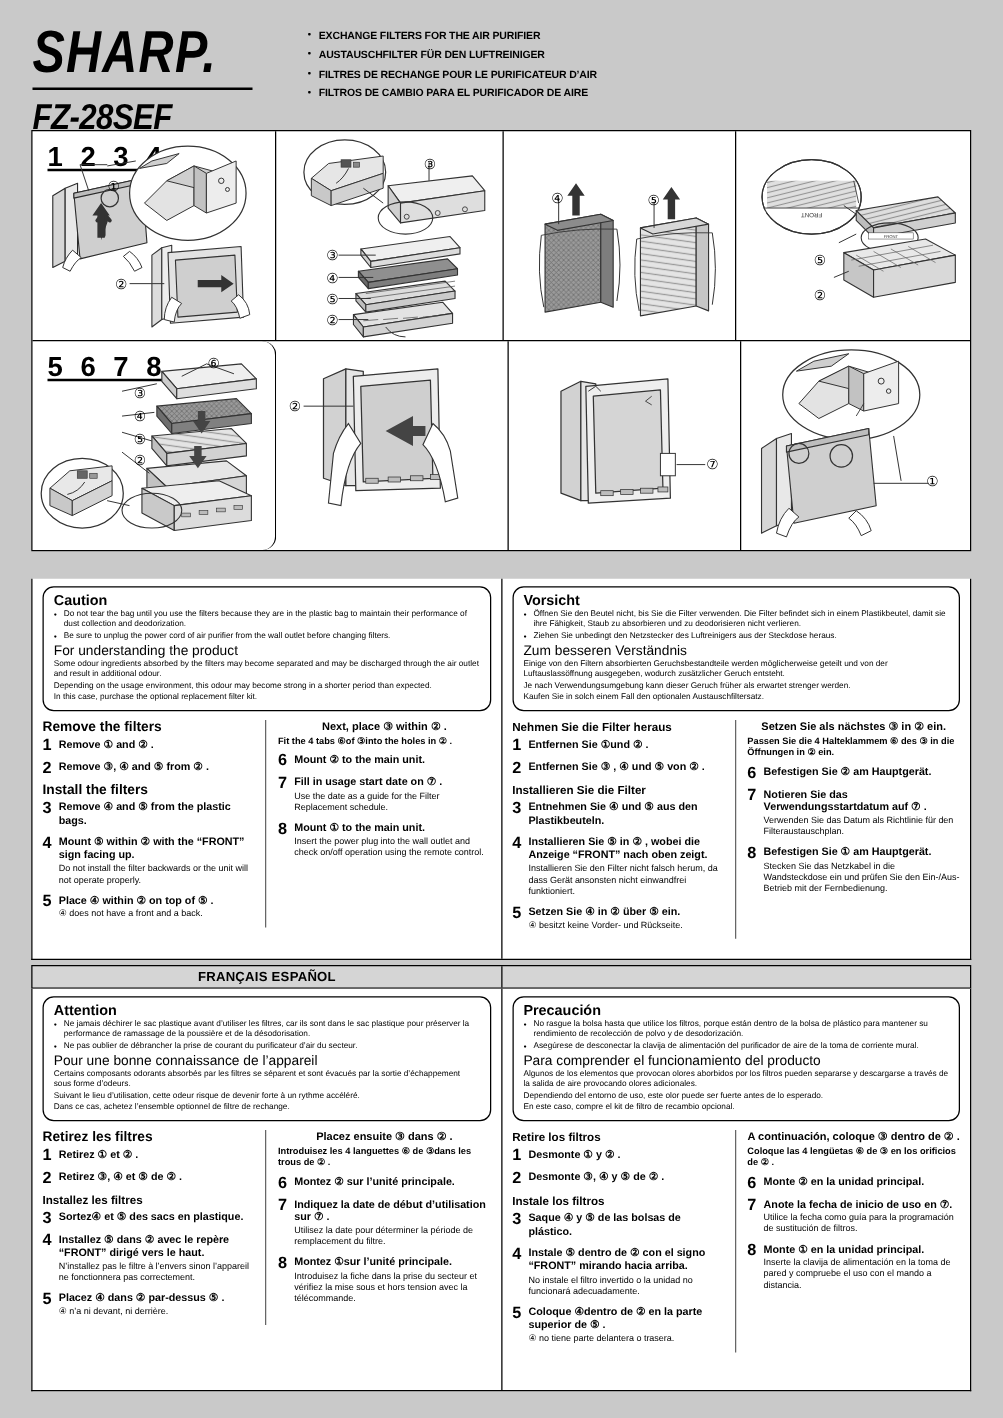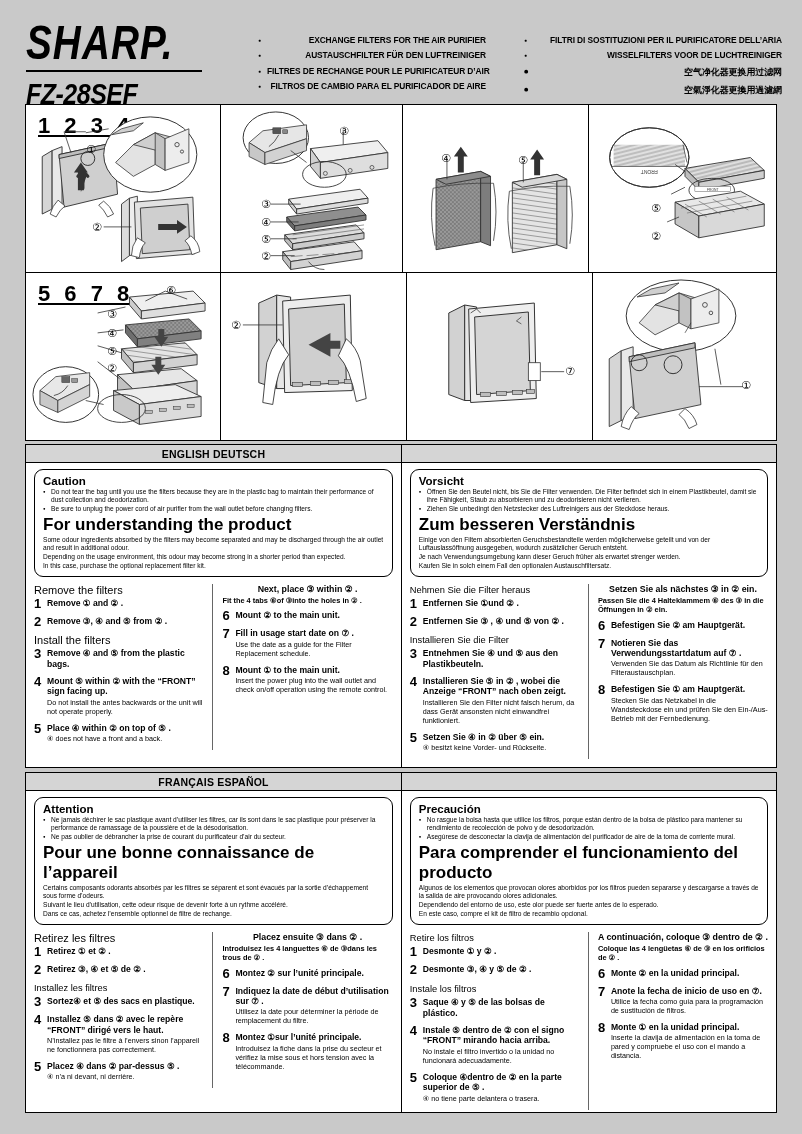--- a/index.html
+++ b/index.html
@@ -28,33 +28,33 @@
   .logo-rule{width:176px;height:2px;background:#000;margin-top:14px;}
   .model{
     font-weight:bold;font-size:25px;letter-spacing:-0.5px;
     margin-top:6px;font-style:italic;
     transform:scaleY(1.15);transform-origin:left top;
   }
   .langs{position:absolute;top:19px;font-size:8.4px;font-weight:bold;letter-spacing:-0.1px;}
   .langs.col1{left:242px;width:260px;}
   .langs.col2{left:508px;width:290px;}
   .langs li{list-style:none;margin:0 0 5.4px 0;padding:0 0 0 9px;position:relative;white-space:nowrap;}
-  .langs ul{margin:16px;padding:0;text-align:right;}
+  .langs ul{margin:4px;padding:0;}
   .langs li:before{content:"\25CF";position:absolute;left:0;top:0;font-size:5px;line-height:11px;}
   .cjk{font-family:"DejaVu Sans", sans-serif;font-size:9px;font-weight:bold;}
 
   
   .illus-wrap{position:absolute;left:25px;top:104px;width:752px;height:337px;
      border:1.5px solid #000;background:#fff;box-sizing:border-box;}
   .illus-row{position:relative;height:50%;box-sizing:border-box;display:flex;}
   .illus-row.top{border-bottom:1.5px solid #000;}
   .cell{position:relative;box-sizing:border-box;border-right:1px solid #000;overflow:hidden;}
   .cell:last-child{border-right:none;}
   .r1 .c1{width:195px;} .r1 .c2{width:182px;} .r1 .c3{width:186px;} .r1 .c4{width:186px;}
-  .r2 .c1{width:195px;} .r2 .c2{width:186px;} .r2 .c3{width:186px;} .r2 .c4{width:182px;}
+  .r2 .c1{width:195px;border-radius:11px;} .r2 .c2{width:186px;} .r2 .c3{width:186px;} .r2 .c4{width:182px;}
 
   .stepnums{position:absolute;left:12px;top:8px;font-size:22px;font-weight:bold;letter-spacing:4px;text-decoration:underline;}
 
   .cnum{position:absolute;font-size:11px;font-family:"DejaVu Sans",sans-serif;line-height:1;}
 
   svg.art{position:absolute;left:0;top:0;width:100%;height:100%;}
 
   
   .lang-band{position:absolute;left:25px;width:752px;height:19px;border:1.5px solid #000;
      background:#d5d5d5;box-sizing:border-box;}
@@ -67,29 +67,29 @@
      background:#fff;box-sizing:border-box;display:flex;}
   .tb-half{box-sizing:border-box;padding:6px 8px 8px 8px;position:relative;}
   .tb-half.l{width:376px;border-right:1.5px solid #000;}
   .tb-half.r{width:374.5px;}
 
   .caution{border:1px solid #000;border-radius:9px;padding:5px 8px 6px 8px;box-sizing:border-box;}
   .caution h3{margin:0 0 1px 0;font-size:11.5px;font-weight:bold;}
   .caution ul{margin:0 0 1px 0;padding:0;}
   .caution li{list-style:none;position:relative;padding-left:8px;font-size:6.6px;line-height:8.4px;margin-bottom:0.5px;}
   .caution li:before{content:"\25CF";position:absolute;left:0;top:0;font-size:4.2px;line-height:8.6px;}
-  .caution h4{margin:1px 0 1px 0;font-size:17px;font-weight:bold;}
+  .caution h4{margin:1px 0 1px 0;font-size:11px;font-weight:normal;}
   .caution p{margin:0;font-size:6.6px;line-height:8.6px;}
 
   .cols{display:flex;margin-top:7px;}
   .col{box-sizing:border-box;position:relative;}
   .col.left{width:50%;padding-right:7px;border-right:1px solid #666;}
   .col.right{width:50%;padding-left:9px;}
 
-  .sec-head{font-size:11px;font-weight:normal;margin:0 0 2px 0;line-height:12px;}
+  .sec-head{font-size:11px;font-weight:bold;margin:0 0 2px 0;line-height:12px;}
   .sec-head.sub{font-size:9.3px;}
   .step{display:flex;margin-bottom:7px;align-items:flex-start;}
   .step .n{font-size:13px;font-weight:bold;width:13px;flex:0 0 13px;line-height:11px;}
   .step .body{flex:1;}
   .step .t{font-size:8.6px;font-weight:bold;line-height:10.4px;}
   .step .d{font-size:7.2px;line-height:9px;margin-top:1px;font-weight:normal;}
   .note-plain{font-size:7.4px;line-height:9.4px;margin:0 0 5px 0;font-weight:bold;}
   .lead{font-size:8.8px;font-weight:bold;line-height:10.6px;margin:0 0 1px 0;text-align:center;}
 </style>
 </head>
@@ -106,28 +106,20 @@
 
     <div class="langs col1">
       <ul>
         <li>EXCHANGE FILTERS FOR THE AIR PURIFIER</li>
         <li>AUSTAUSCHFILTER FÜR DEN LUFTREINIGER</li>
         <li>FILTRES DE RECHANGE POUR LE PURIFICATEUR D’AIR</li>
         <li>FILTROS DE CAMBIO PARA EL PURIFICADOR DE AIRE</li>
       </ul>
     </div>
 
-    <div class="langs col2">
-      <ul>
-        <li>FILTRI DI SOSTITUZIONI PER IL PURIFICATORE DELL’ARIA</li>
-        <li>WISSELFILTERS VOOR DE LUCHTREINIGER</li>
-        <li class="cjk">空气净化器更换用过滤网</li>
-        <li class="cjk">空氣淨化器更換用過濾網</li>
-      </ul>
-    </div>
   </div>
 
   <div class="illus-wrap">
 
     <div class="illus-row top r1">
 
       <div class="cell c1">
         <div class="stepnums">1 2 3 4</div>
         <svg class="art" viewBox="0 0 195 168">
           <g fill="#d6d6d6" stroke="#2b2b2b" stroke-width="0.9" stroke-linejoin="round">
@@ -470,24 +462,20 @@
           <circle cx="46" cy="90" r="8" fill="none" stroke="#333" stroke-width="1"></circle>
           <circle cx="80" cy="92" r="9" fill="none" stroke="#333" stroke-width="1"></circle>
           <line x1="106" y1="114" x2="150" y2="114" stroke="#333" stroke-width="0.8"></line>
           <line x1="122" y1="76" x2="128" y2="112" stroke="#333" stroke-width="0.8"></line>
         </svg>
         <span class="cnum" style="left:148px;top:107px;">①</span>
       </div>
     </div>
   </div>
 
-  <div class="lang-band" style="top:444px;">
-    <div class="half l">ENGLISH DEUTSCH</div>
-    <div class="half r"></div>
-  </div>
 
   <div class="text-block" style="top:463px;height:305px;">
 
     <div class="tb-half l">
       <div class="caution">
         <h3>Caution</h3>
         <ul>
           <li>Do not tear the bag until you use the filters because they are in the plastic bag to maintain their performance of dust collection and deodorization.</li>
           <li>Be sure to unplug the power cord of air purifier from the wall outlet before changing filters.</li>
         </ul>
@@ -516,21 +504,21 @@
           <div class="step">
             <div class="n">3</div>
             <div class="body">
                 <div class="t">Remove ④ and ⑤ from the plastic bags.</div>
               </div>
           </div>
           <div class="step">
             <div class="n">4</div>
             <div class="body">
               <div class="t">Mount ⑤ within ② with the “FRONT” sign facing up.</div>
-              <div class="d">Do not install the antes backwards or the unit will not operate properly.</div>
+              <div class="d">Do not install the filter backwards or the unit will not operate properly.</div>
             </div>
           </div>
           <div class="step">
             <div class="n">5</div>
             <div class="body">
               <div class="t">Place ④ within ② on top of ⑤ .</div>
               <div class="d">④ does not have a front and a back.</div>
             </div>
           </div>
         </div>

